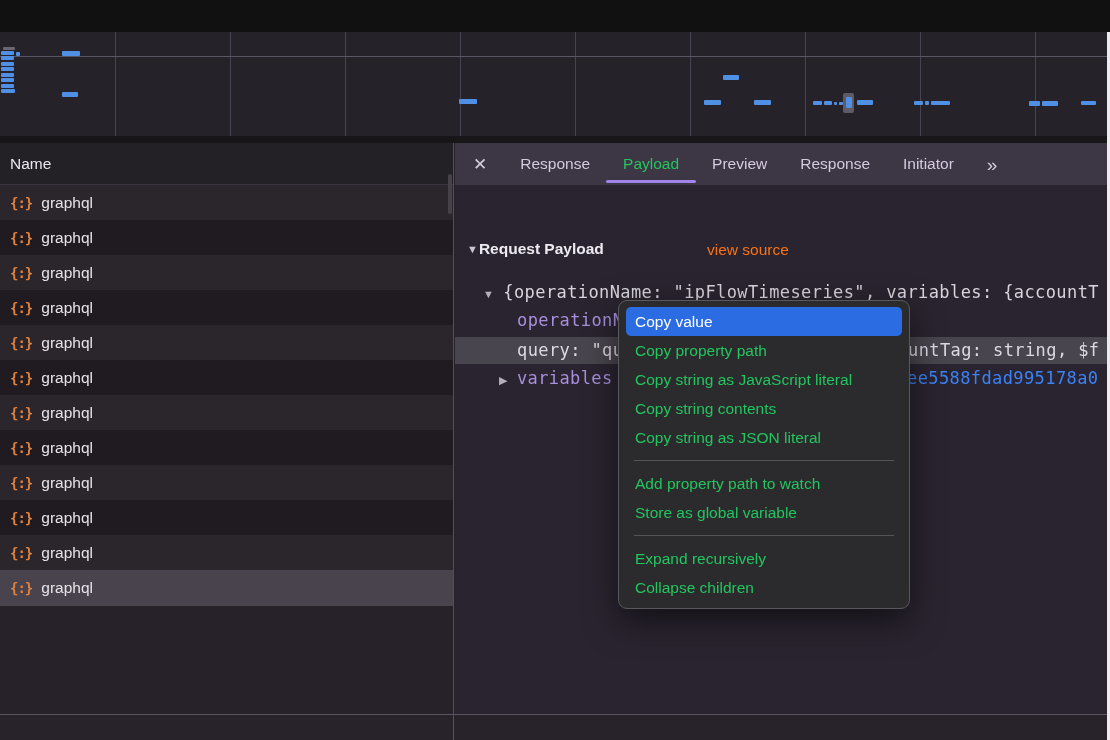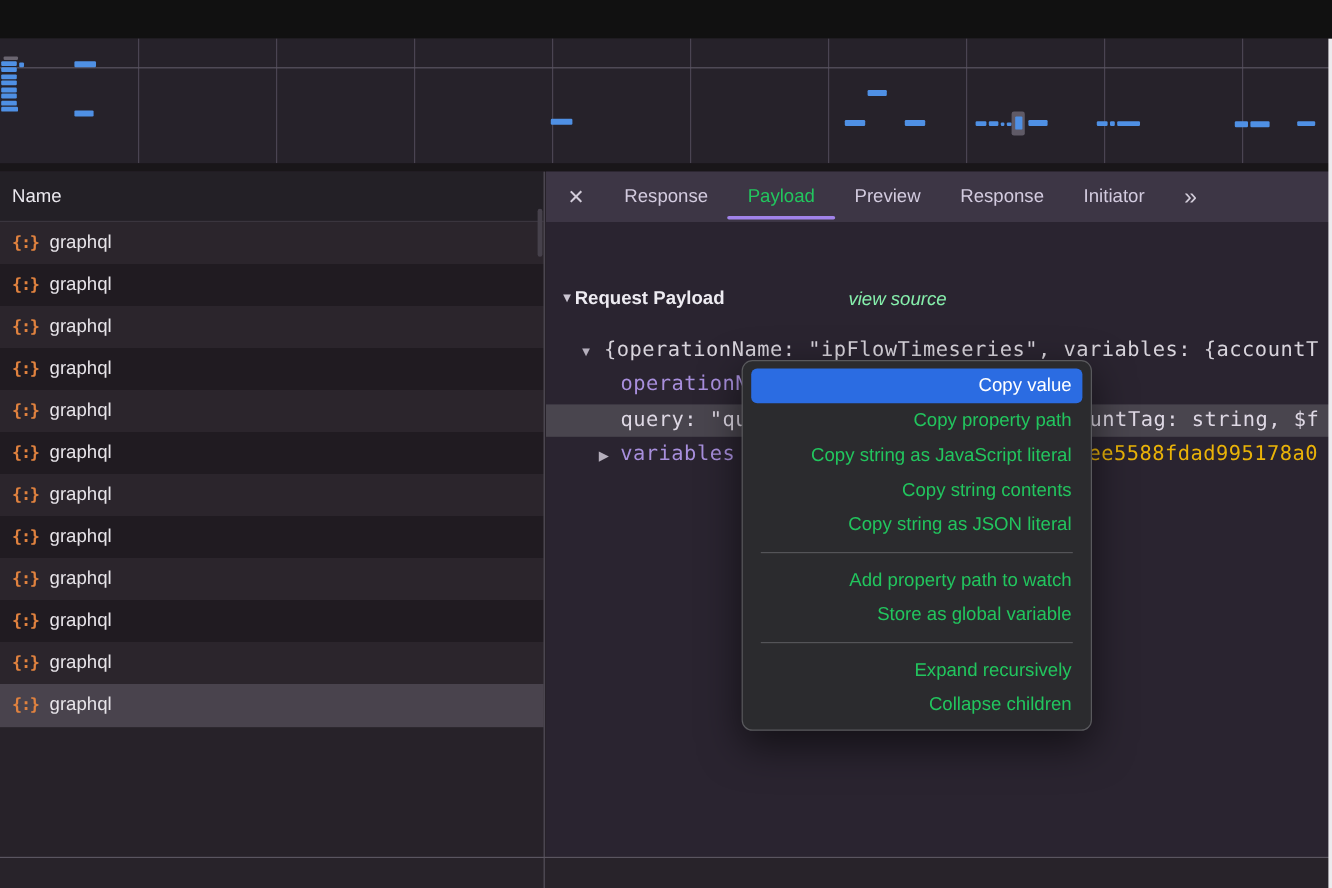--- a/index.html
+++ b/index.html
@@ -44,44 +44,44 @@
   .tab { position:relative; color:#d3cbdf; font-size:15.5px; height:42px; display:flex; align-items:center; }
   .tab.selected { color:#22c55e; }
   .tab.selected::after { content:""; position:absolute; left:-17px; right:-17px; bottom:2px;
                          height:3px; background:#a183ea; border-radius:2px; }
   .tab-more { color:#d2ccd9; font-size:19px; line-height:1; }
 
   .payload { position:absolute; left:0; top:42px; width:655px; height:529px; }
   .pl-section { position:absolute; left:12px; top:55px; display:flex; align-items:center; }
   .pl-tri { color:#cac5d1; font-size:11px; margin-right:1px; }
   .pl-title { color:#edebf1; font-size:15.5px; font-weight:bold; }
-  .pl-viewsource { position:absolute; left:252px; top:56px; color:#86efac; font-size:15.5px; white-space:nowrap;font-style:italic; }
+  .pl-viewsource { position:absolute; left:252px; top:56px; color:#f97316; font-size:15.5px; white-space:nowrap; }
 
   .mono { font-family:"DejaVu Sans Mono", monospace; font-size:17px; letter-spacing:0.4px; white-space:pre; }
   .tree-line { position:absolute; height:26px; line-height:26px; white-space:nowrap; }
   .tri { color:#b5afbc; font-size:11px; }
   .t-gray { color:#d8d4dc; }
   .t-key { color:#a88fdd; }
   .t-punc { color:#a8a2b0; }
   .t-str { color:#4cc3dd; }
   .t-sel { color:#ded8e4; }
-  .t-white { color:#eab308; }
+  .t-white { color:#3b82f6; }
   .sel-row-bg { position:absolute; left:0; top:152px; width:655px; height:27px; background:#49454e; }
 
   
   .footer-divider { position:absolute; left:0; top:682px; width:1110px; height:1px; background:#5a5560; }
   .footer { position:absolute; left:0; top:683px; width:1110px; height:54px; background:#28232a; }
   .footer-vdiv { position:absolute; left:453px; top:683px; width:1px; height:54px; background:#55505a; }
   .bottom-edge { position:absolute; left:0; top:737px; width:1110px; height:3px; background:#d2d2d5; }
   .right-edge { position:absolute; left:1107px; top:0; width:3px; height:740px; background:#ecebee; }
 
   
   .ctx-menu { position:absolute; left:618px; top:268px; width:292px; background:#2b2b2e;
               border:1px solid #59595d; border-radius:9px; padding:6px 7px;
-              box-shadow:0 12px 34px rgba(0,0,0,0.55); z-index:50;text-align:right; }
+              box-shadow:0 12px 34px rgba(0,0,0,0.55); z-index:50; }
   .ctx-item { height:29px; line-height:29px; padding:0 9px; border-radius:5px;
               color:#22c55e; font-size:15.5px; white-space:nowrap; }
   .ctx-item.highlighted { background:#2b6ce2; color:#ffffff; }
   .ctx-divider { height:1px; background:#545458; margin:8px 8px; }
 </style>
 </head>
 <body>
 
 <div class="stage">
 

